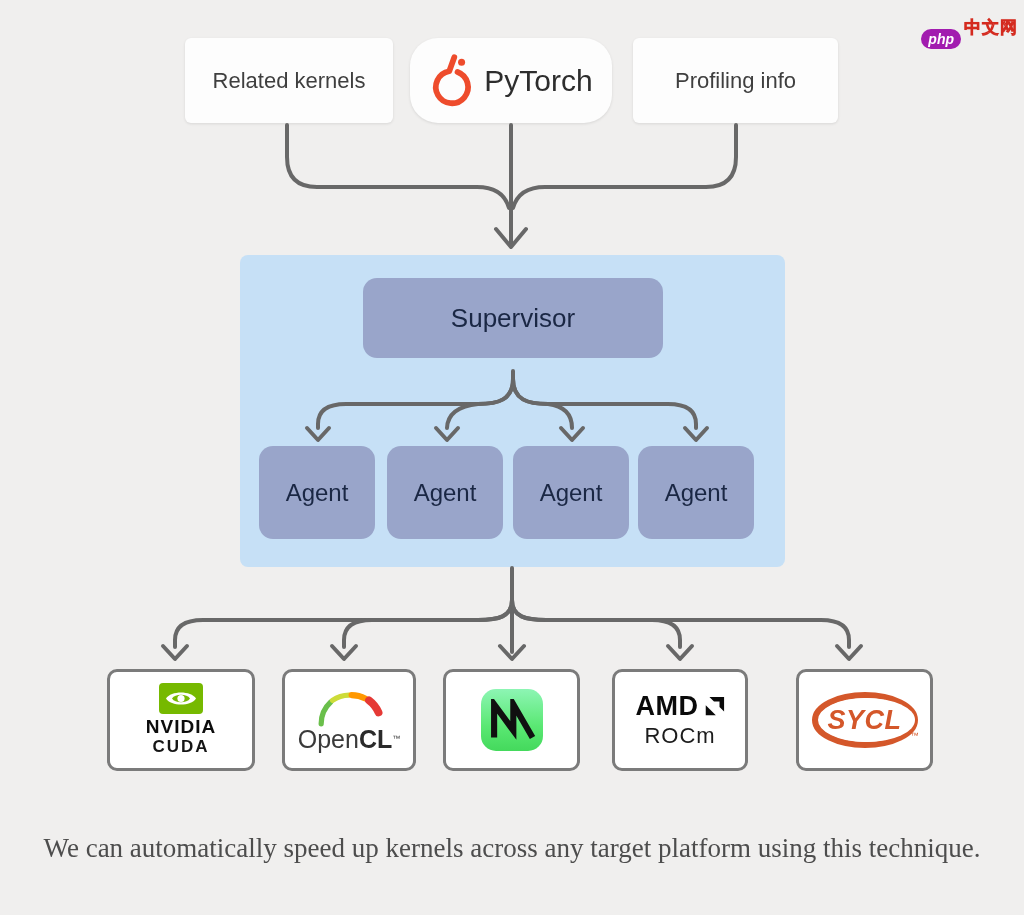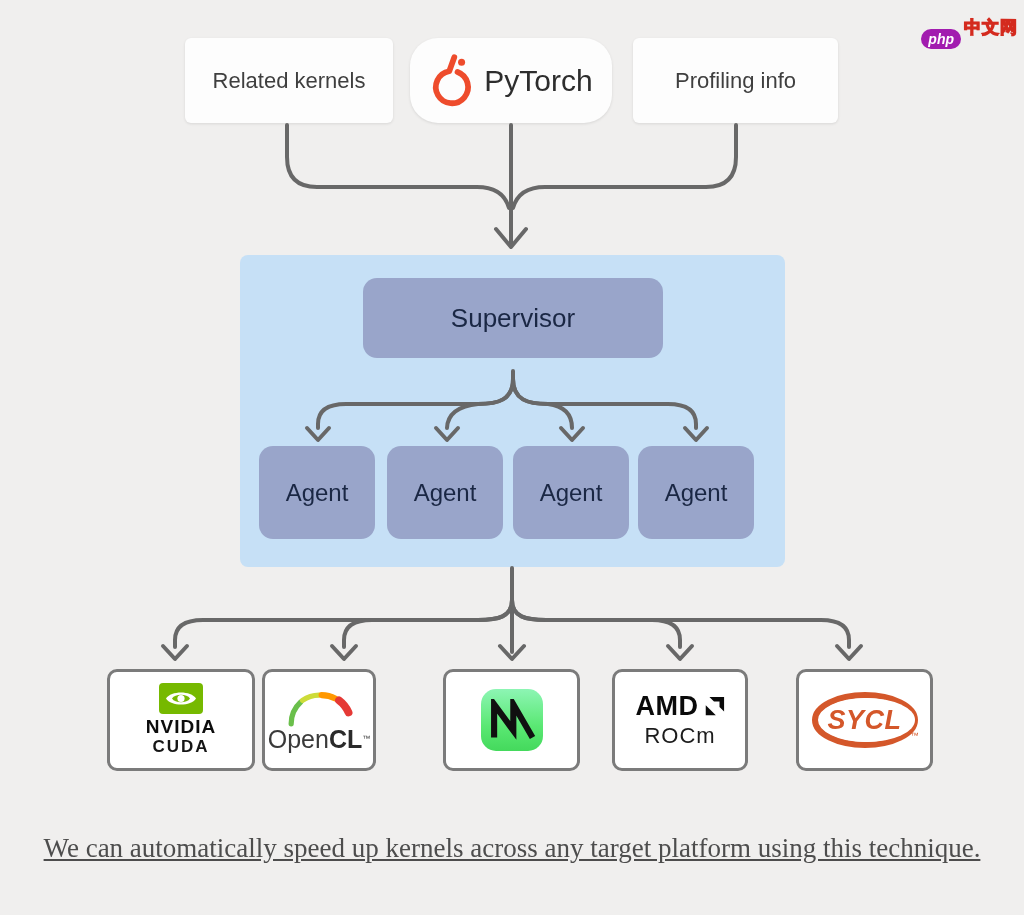--- a/index.html
+++ b/index.html
@@ -19,21 +19,21 @@
     display:flex;align-items:center;gap:3px;
     z-index:5;
   }
   .wm-badge{
     background:#a21caf;color:#fff;
     font-style:italic;font-weight:bold;
     font-size:14px;line-height:20px;
     padding:0 7px;border-radius:10px;margin-top:24px;
   }
   .wm-text{
-    font-weight:700;font-size:17px;
+    font-weight:400;font-size:17px;
     color:#fff;
     -webkit-text-stroke:1.3px #d42a1e;
     text-shadow:0 0 1px #d42a1e;
     letter-spacing:1px;
   }
   
   .top-box{
     position:absolute;top:38px;height:85px;
     background:#fdfdfd;border-radius:6px;
     box-shadow:0 1px 3px rgba(0,0,0,0.10);
@@ -65,21 +65,21 @@
   #agent-2{left:273px;}
   #agent-3{left:398px;}
   
   .platform{
     position:absolute;top:669px;height:102px;
     box-sizing:border-box;
     background:#fff;border:3px solid #7b7b7b;border-radius:10px;
     display:flex;flex-direction:column;align-items:center;justify-content:center;
   }
   #plat-nvidia{left:107px;width:148px;}
-  #plat-opencl{left:262px;width:114px;}
+  #plat-opencl{left:282px;width:134px;}
   #plat-metal{left:443px;width:137px;}
   #plat-amd{left:612px;width:136px;}
   #plat-sycl{left:780px;width:137px;margin-left:16px;}
   .nv-word{font-weight:bold;font-size:19px;letter-spacing:1px;color:#0d0d0d;line-height:21px;margin-top:2px;}
   .nv-cuda{font-weight:600;font-size:17px;letter-spacing:2px;color:#151515;line-height:20px;}
   .ocl-text{font-size:25px;color:#3a3a3a;line-height:24px;margin-top:-2px;}
   .ocl-text b{font-weight:bold;color:#2a2a2a;}
   .ocl-tm{font-size:8px;vertical-align:top;color:#3a3a3a;}
   .metal-tile{
     width:62px;height:62px;border-radius:15px;
@@ -93,21 +93,21 @@
   .sycl-text{
     position:relative;z-index:2;
     font-weight:bold;font-style:italic;font-size:27px;color:#d4572a;letter-spacing:0.5px;
   }
   .sycl-tm{font-size:8px;color:#d4572a;position:absolute;right:2px;bottom:12px;z-index:2;}
   
   .caption{
     position:absolute;left:0;top:830px;width:100%;
     text-align:center;
     font-family:"Liberation Serif", serif;
-    font-size:27px;line-height:37px;color:#4d4d4d;text-decoration:underline;
+    font-size:27px;line-height:37px;color:#4d4d4d;
   }
   .caption-inner{max-width:950px;margin:0 auto;}
 </style>
 </head>
 <body>
 
 <div class="canvas">
 
   <div class="watermark">
     <span class="wm-badge">php</span>

